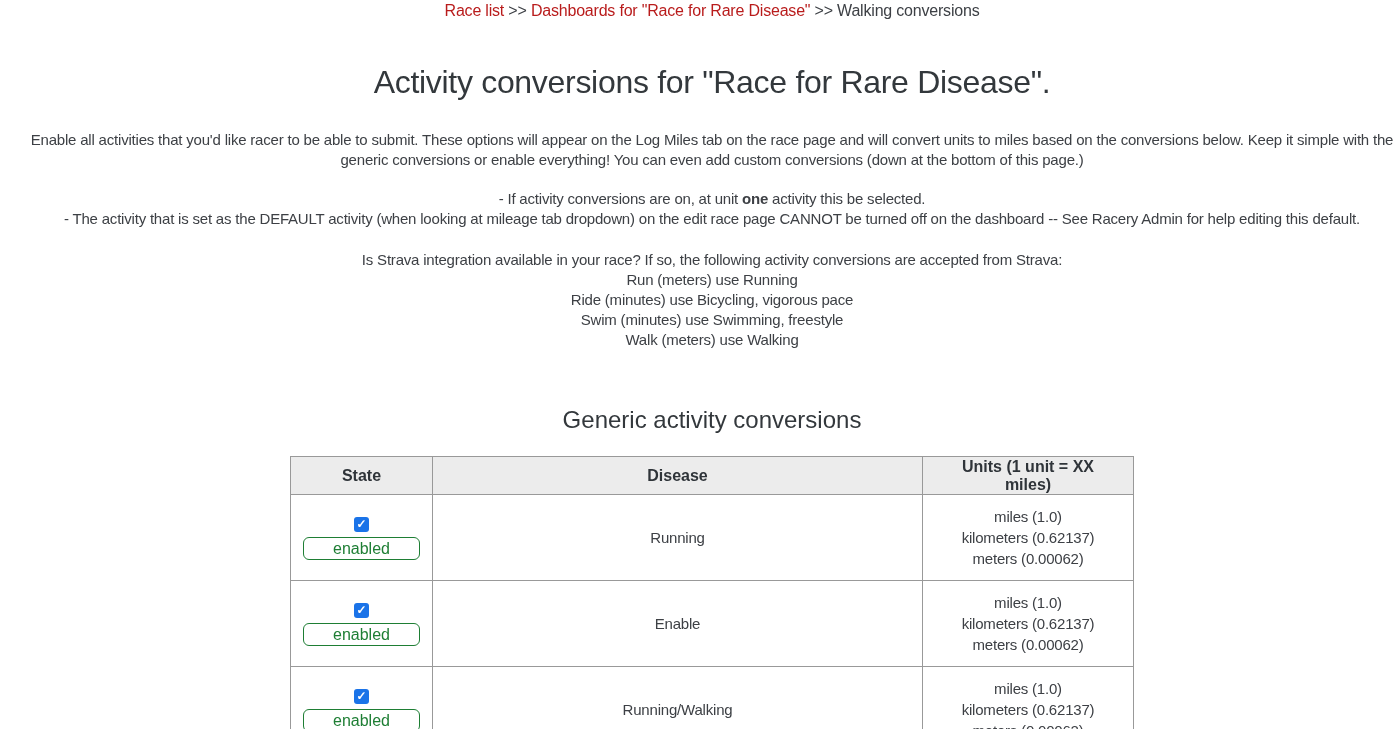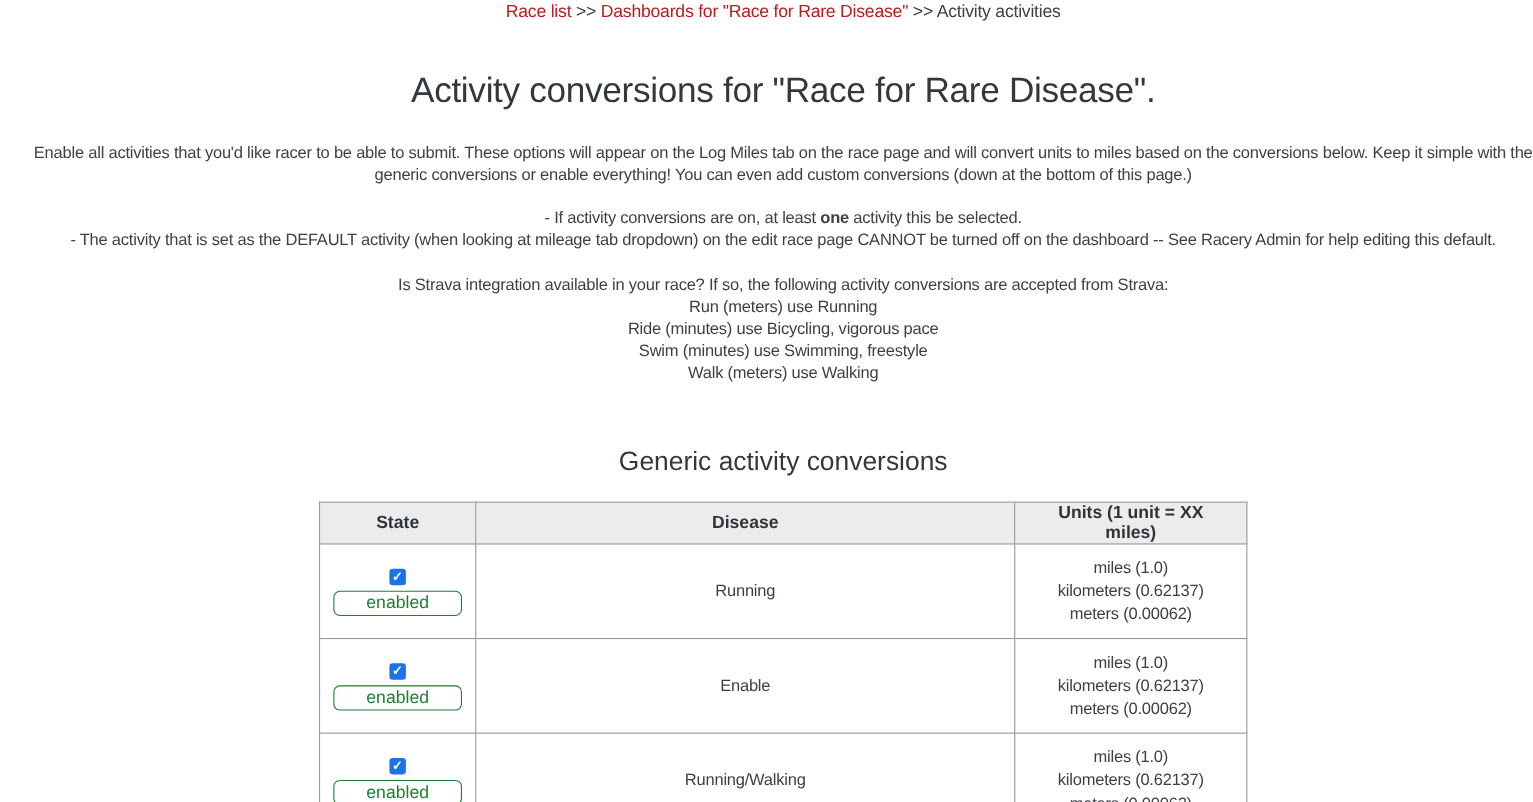--- a/index.html
+++ b/index.html
@@ -125,32 +125,32 @@
     padding: 1px 29px;
     cursor: pointer;
   }
 </style>
 </head>
 <body>
 
 <div class="content">
 
   <div class="breadcrumb">
-    <a>Race list</a><span class="sep"> &gt;&gt; </span><a>Dashboards for "Race for Rare Disease"</a><span class="sep"> &gt;&gt; </span><span>Activity activities</span>
+    <a>Race list</a><span class="sep"> &gt;&gt; </span><a>Dashboards for "Race for Rare Disease"</a><span class="sep"> &gt;&gt; </span><span>Walking conversions</span>
   </div>
 
   <h1>Activity conversions for "Race for Rare Disease".</h1>
 
   <div class="intro">
     <div class="nowrap">Enable all activities that you'd like racer to be able to submit. These options will appear on the Log Miles tab on the race page and will convert units to miles based on the conversions below. Keep it simple with the</div>
     <div class="nowrap">generic conversions or enable everything! You can even add custom conversions (down at the bottom of this page.)</div>
   </div>
 
   <div class="notes">
-    <div class="nowrap"><span>- If activity conversions are on, at least </span><b>one</b><span> activity this be selected.</span></div>
+    <div class="nowrap"><span>- If activity conversions are on, at unit </span><b>one</b><span> activity this be selected.</span></div>
     <div class="nowrap">- The activity that is set as the DEFAULT activity (when looking at mileage tab dropdown) on the edit race page CANNOT be turned off on the dashboard -- See Racery Admin for help editing this default.</div>
   </div>
 
   <div class="strava">
     <div>Is Strava integration available in your race? If so, the following activity conversions are accepted from Strava:</div>
     <div>Run (meters) use Running</div>
     <div>Ride (minutes) use Bicycling, vigorous pace</div>
     <div>Swim (minutes) use Swimming, freestyle</div>
     <div>Walk (meters) use Walking</div>
   </div>

